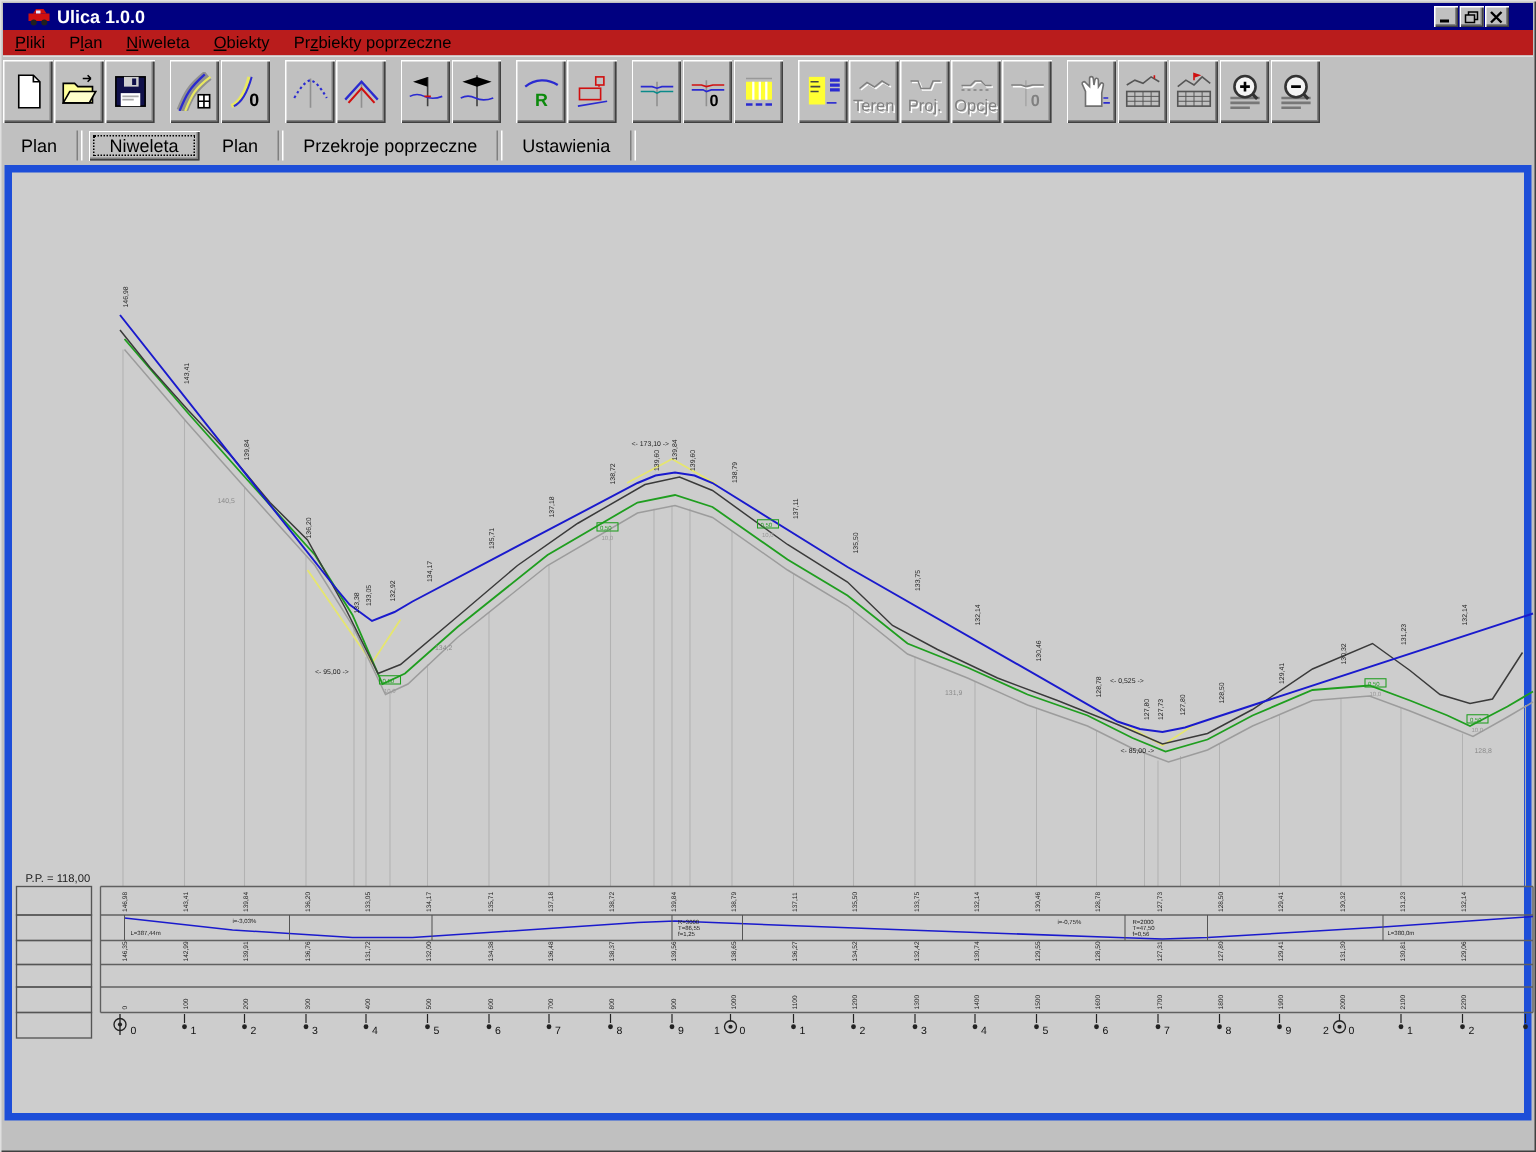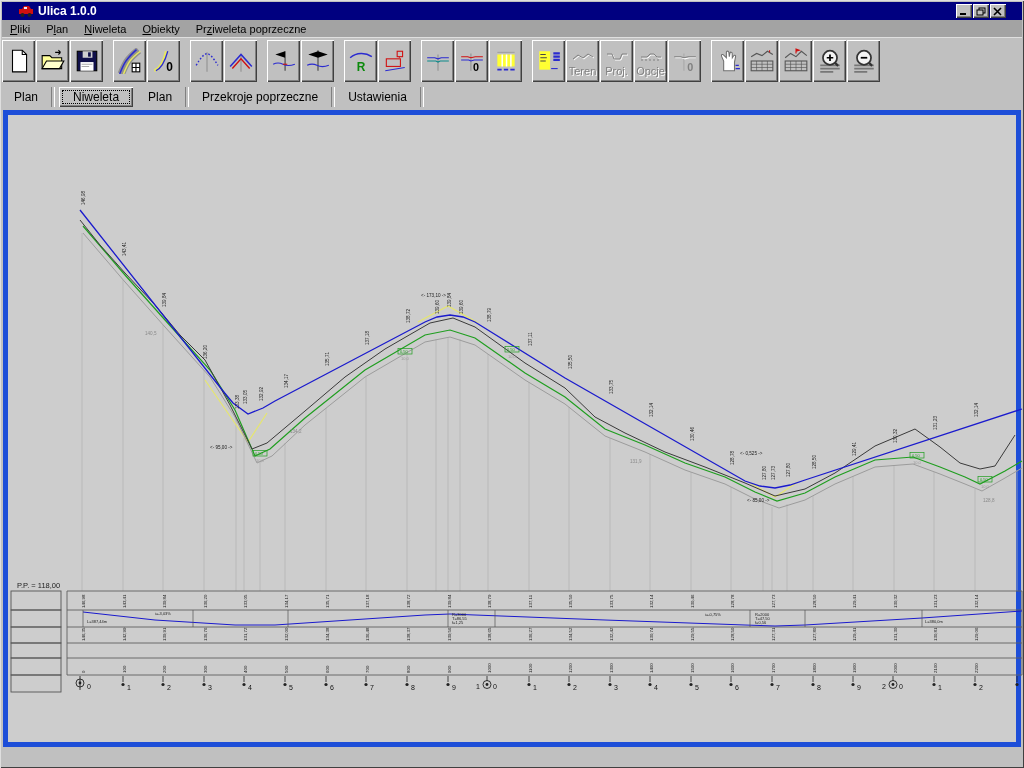--- a/index.html
+++ b/index.html
@@ -7,21 +7,21 @@
     font-family:"Liberation Sans",sans-serif;font-size:11px;color:#000;
     box-shadow:inset 1px 1px 0 #dfdfdf, inset -1px -1px 0 #404040;}
   
   .titlebar{position:absolute;left:2px;top:2px;right:2px;height:18px;background:#000080;
     display:flex;align-items:center;padding:0 16px;}
   .titlebar .t{color:#fff;font-weight:bold;font-size:12px;margin-left:4px;flex:1;}
   .sysbtn{width:16px;height:14px;background:#c0c0c0;margin-left:1px;display:flex;align-items:center;justify-content:center;
     box-shadow:inset 1px 1px 0 #fff, inset -1px -1px 0 #404040, inset -2px -2px 0 #808080;}
   .sysbtn svg{width:10px;height:9px}
   
-  .menubar{position:absolute;left:2px;top:20px;right:2px;height:17px;display:flex;align-items:center;background:#a3a3a3;}
+  .menubar{position:absolute;left:2px;top:20px;right:2px;height:17px;display:flex;align-items:center;background:#b91c1c;}
   .mitem{padding:1px 8px;cursor:default;}
   .mitem u{text-decoration:underline;}
   
   .toolbar{position:absolute;left:2px;top:37px;right:2px;height:47px;background:#c0c0c0;
     border-top:1px solid #dfdfdf;display:flex;align-items:flex-start;padding-top:2px;}
   .tgroup{display:flex;margin-right:9px;}
   .tbtn{width:33px;height:42px;background:#c0c0c0;border:0;padding:0;margin-right:1px;position:relative;
     display:flex;flex-direction:column;align-items:center;justify-content:center;
     box-shadow:inset 1px 1px 0 #fff, inset -1px -1px 0 #404040, inset -2px -2px 0 #808080;}
   .tbtn svg{width:26px;height:26px;}
@@ -74,21 +74,21 @@
           <path d="M1 1l7 7M8 1L1 8" stroke="#000" stroke-width="1.6"></path>
         </svg>
       </span>
   </div>
 
   <div class="menubar">
     <span class="mitem"><span></span><u>P</u><span>liki</span></span>
     <span class="mitem"><span>P</span><u>l</u><span>an</span></span>
     <span class="mitem"><span></span><u>N</u><span>iweleta</span></span>
     <span class="mitem"><span></span><u>O</u><span>biekty</span></span>
-    <span class="mitem"><span>Pr</span><u>z</u><span>iweleta poprzeczne</span></span>
+    <span class="mitem"><span>Pr</span><u>z</u><span>biekty poprzeczne</span></span>
   </div>
 
   <div class="toolbar">
     <span class="tgroup">
       <button class="tbtn">
           <svg viewBox="0 0 24 24">
             <path d="M6 2h9l4 4v16H6z" fill="#fff" stroke="#000"></path>
             <path d="M15 2v4h4" fill="none" stroke="#000"></path>
           </svg>
         </button>

